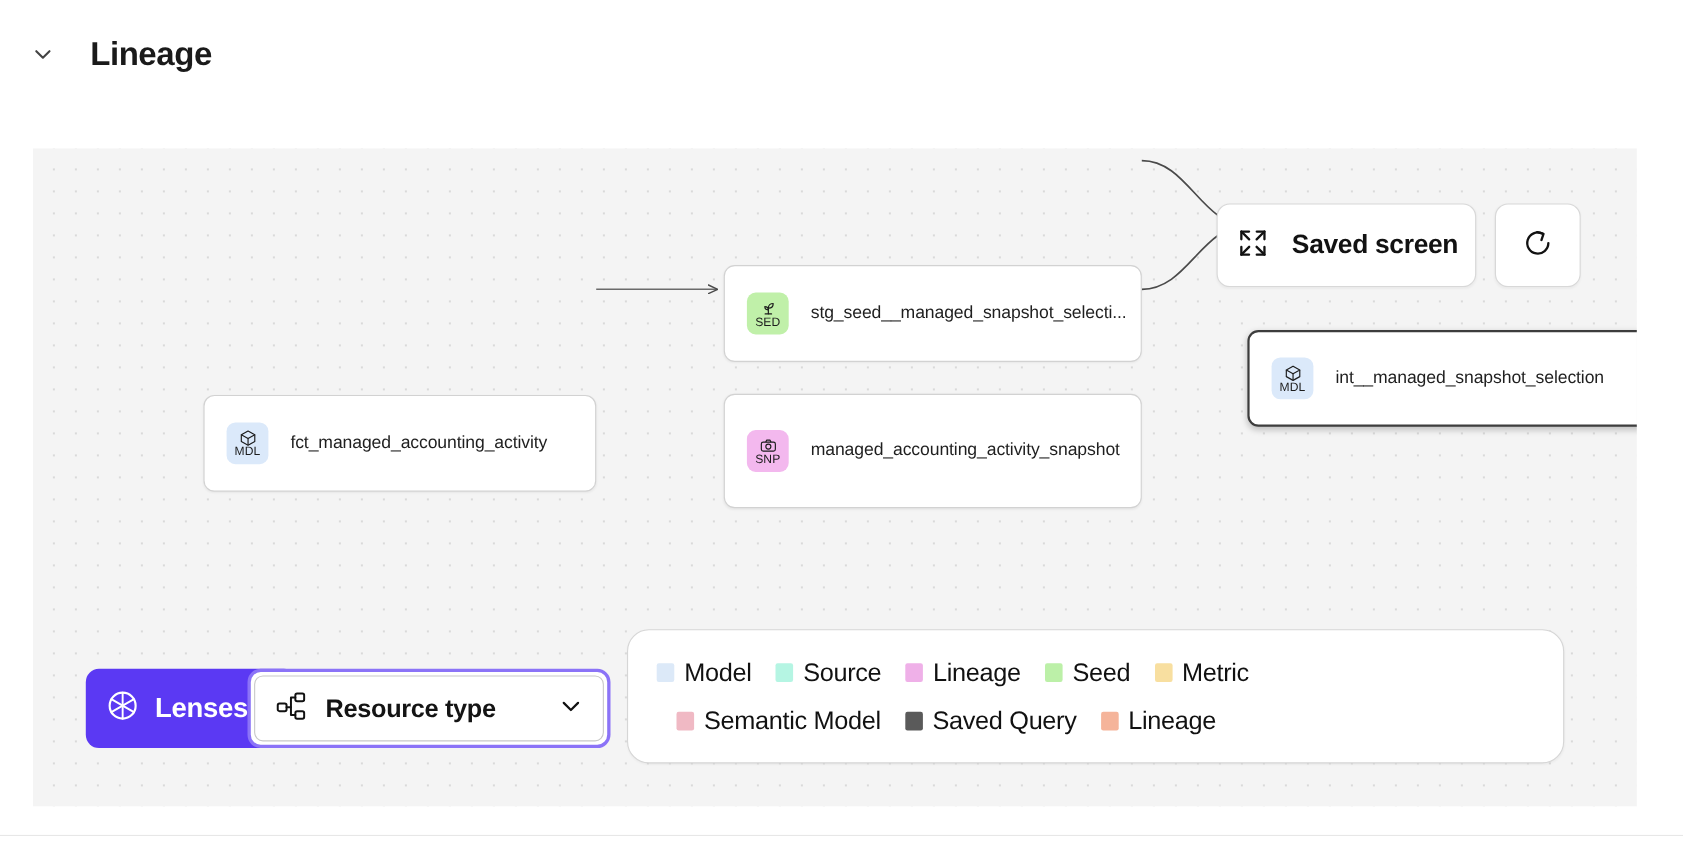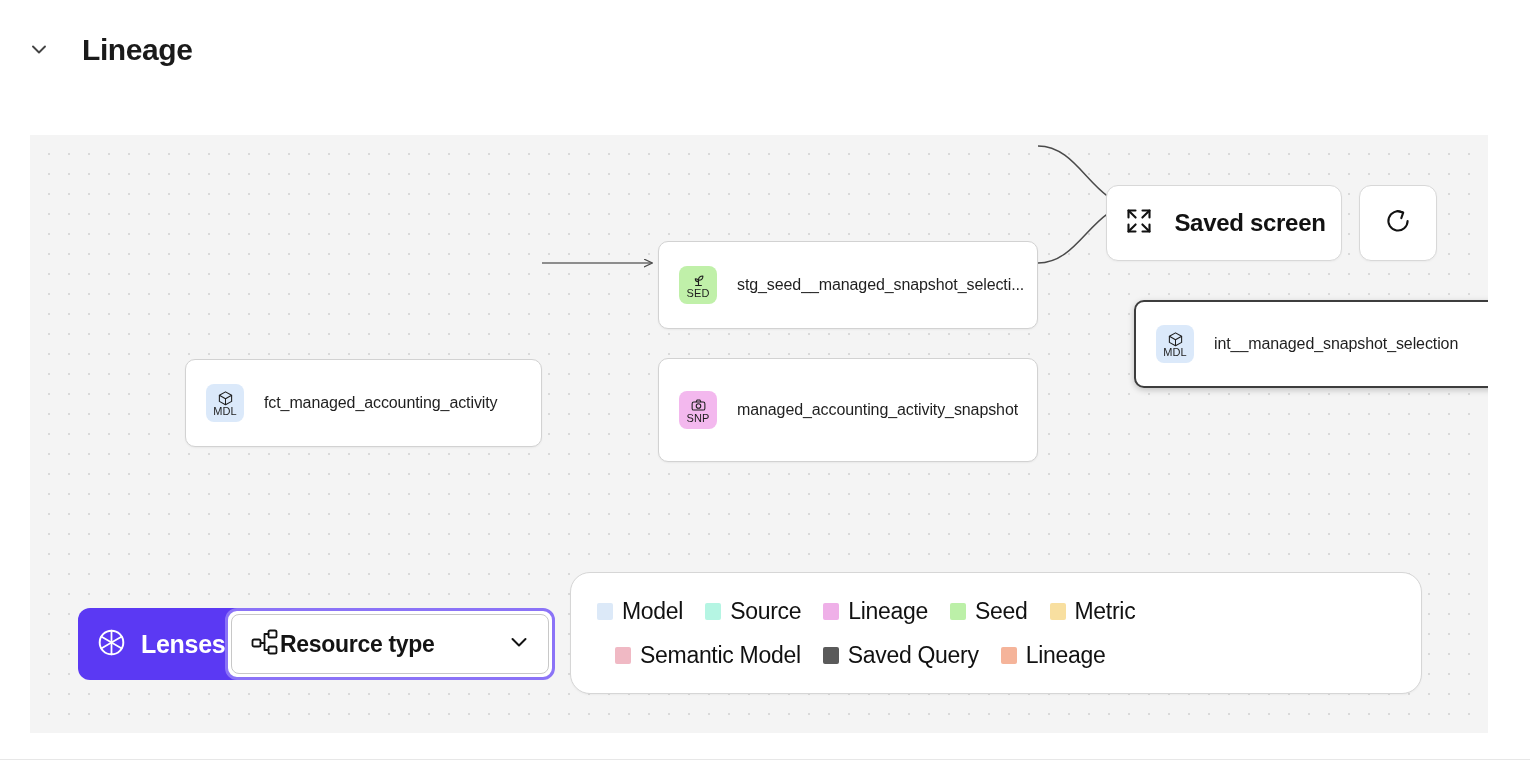--- a/index.html
+++ b/index.html
@@ -139,20 +139,21 @@
     padding: 3px;
     z-index: 4;
   }
   .resource-type {
     width: 100%; height: 100%;
     border: 1px solid #c8c8c8;
     border-radius: 8px;
     background: #ffffff;
     display: flex; align-items: center;
     padding: 0 16px 0 18px;
+    gap: 16px;
     cursor: pointer;
   }
   .resource-type-label {
     font-size: 23px; font-weight: 700; color: #141414; letter-spacing: -0.3px;
     flex: 1;
   }
 
   
   .legend {
     position: absolute;

